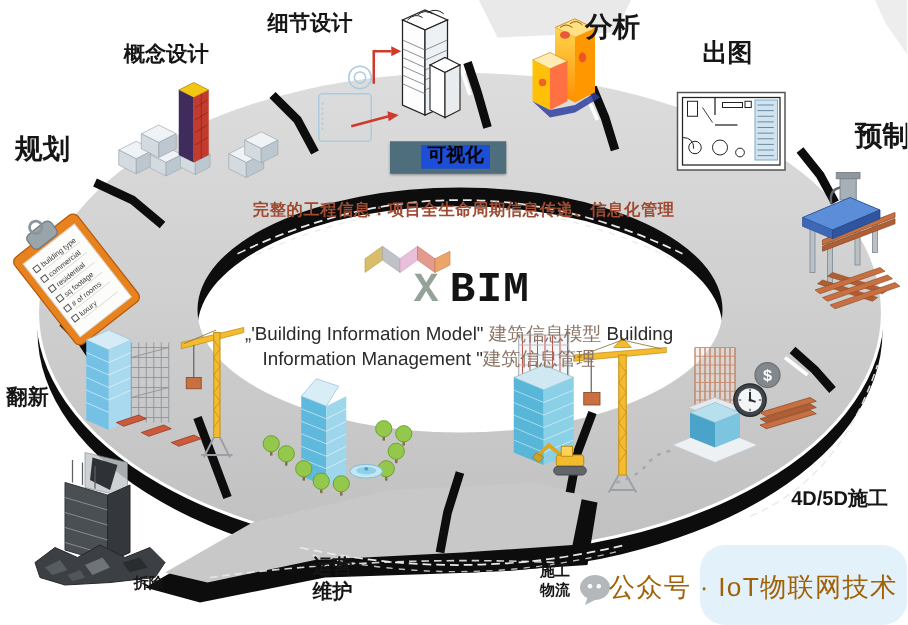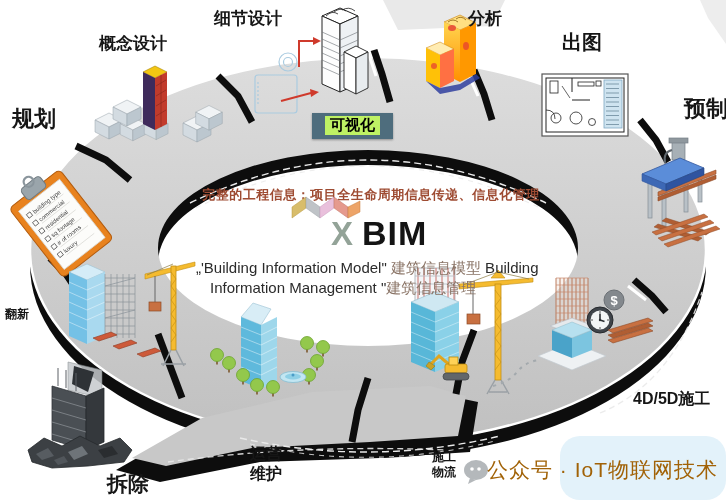--- a/index.html
+++ b/index.html
@@ -3,23 +3,23 @@
 <meta charset="utf-8">
 <style>
   html,body{margin:0;padding:0;background:#fff;}
   #stage{position:relative;width:726px;height:500px;overflow:hidden;background:#fff;
          font-family:"Liberation Sans","DejaVu Sans",sans-serif;}
   #base{position:absolute;left:0;top:0;z-index:0;}
   .lbl{position:absolute;z-index:3;font-weight:bold;color:#161616;white-space:nowrap;
        font-family:"Liberation Sans","DejaVu Sans",sans-serif;}
   .two{text-align:right;line-height:1.22;}
   .visbox{position:absolute;z-index:3;background:#4e6d7d;padding:3px 13px 4px;box-shadow:0 1px 2px rgba(0,0,0,.35);}
-  .visinner{background:#bef264;color:#000;font-weight:bold;font-size:15px;padding:0 5px;display:inline-block;line-height:1.25;}
+  .visinner{background:#1d4ed8;color:#000;font-weight:bold;font-size:15px;padding:0 5px;display:inline-block;line-height:1.25;margin-left:12px;}
   .infoline{position:absolute;z-index:3;text-align:center;font-size:13px;color:#9e4b32;font-weight:bold;letter-spacing:.5px;}
-  .brand{position:absolute;z-index:3;font-weight:bold;}
+  .brand{position:absolute;z-index:3;font-weight:bold;font-family:Liberation Mono, monospace;}
   .brand .bx{color:#93a398;font-size:33px;}
   .brand .bb{color:#141414;font-size:34px;margin-left:9px;letter-spacing:1px;}
   .desc{position:absolute;z-index:3;font-size:15px;line-height:1.35;color:#2b2b2b;}
   .desc .cn{color:#8a7466;font-family:Liberation Serif, serif;}
   .bluecard{position:absolute;z-index:1;left:560px;top:436px;width:166px;height:64px;
             background:#e3f2fa;border-radius:20px;}
   .wm{position:absolute;z-index:3;left:487px;top:456px;font-size:21px;color:#a16207;
       letter-spacing:1px;font-weight:normal;white-space:nowrap;}
 </style>
 </head>
@@ -455,41 +455,41 @@
     <circle cx="8" cy="9" r="1.8" fill="#ffffff"></circle>
     <circle cx="15" cy="9" r="1.8" fill="#ffffff"></circle>
   </g>
 </svg>
 
 <div class="bluecard"></div>
 
 <div class="lbl" style="left:12px;top:104px;font-size:22px">规划</div>
 <div class="lbl" style="left:99px;top:32px;font-size:17px">概念设计</div>
 <div class="lbl" style="left:214px;top:7px;font-size:17px">细节设计</div>
-<div class="lbl" style="left:468px;top:7px;font-size:17px">分析</div>
+<div class="lbl" style="left:468px;top:7px;font-size:22px">分析</div>
 <div class="lbl" style="left:562px;top:29px;font-size:20px">出图</div>
 <div class="lbl" style="left:684px;top:94px;font-size:22px">预制</div>
-<div class="lbl" style="left:5px;top:306px;font-size:12px">翻新</div>
-<div class="lbl" style="left:107px;top:470px;font-size:21px">拆除</div>
+<div class="lbl" style="left:5px;top:306px;font-size:17px">翻新</div>
+<div class="lbl" style="left:107px;top:458px;font-size:12px">拆除</div>
 <div class="lbl" style="left:633px;top:389px;font-size:16px">4D/5D施工</div>
 
 <div class="lbl two" style="left:250px;top:444px;font-size:16px">
   <div>运营</div>
   <div>维护</div>
 </div>
 <div class="lbl two" style="left:432px;top:450px;font-size:12px">
   <div>施工</div>
   <div>物流</div>
 </div>
 
 <div class="visbox" style="left:312px;top:113px">
   <span class="visinner">可视化</span>
 </div>
 
-<div class="infoline" style="left:190px;top:186px;width:362px">完整的工程信息：项目全生命周期信息传递、信息化管理</div>
+<div class="infoline" style="left:190px;top:159px;width:362px">完整的工程信息：项目全生命周期信息传递、信息化管理</div>
 
 <svg style="position:absolute;left:290px;top:189px;z-index:3" width="78" height="32" viewBox="0 0 78 32">
   <polygon points="2,18 16,8 16,19 2,29" fill="#d8bd6b" stroke="#b99a43" stroke-width="0.5"></polygon>
   <polygon points="16,8 30,18 30,29 16,19" fill="#bfc3c7" stroke="#9fa4a8" stroke-width="0.5"></polygon>
   <polygon points="30,18 44,8 44,19 30,29" fill="#e9c0dc" stroke="#c99abc" stroke-width="0.5"></polygon>
   <polygon points="44,8 58,18 58,29 44,19" fill="#e59a8e" stroke="#c27467" stroke-width="0.5"></polygon>
   <polygon points="58,18 70,12 70,23 58,29" fill="#eda468" stroke="#c97f3f" stroke-width="0.5"></polygon>
 </svg>
 
 <div class="brand" style="left:331px;top:214px">

